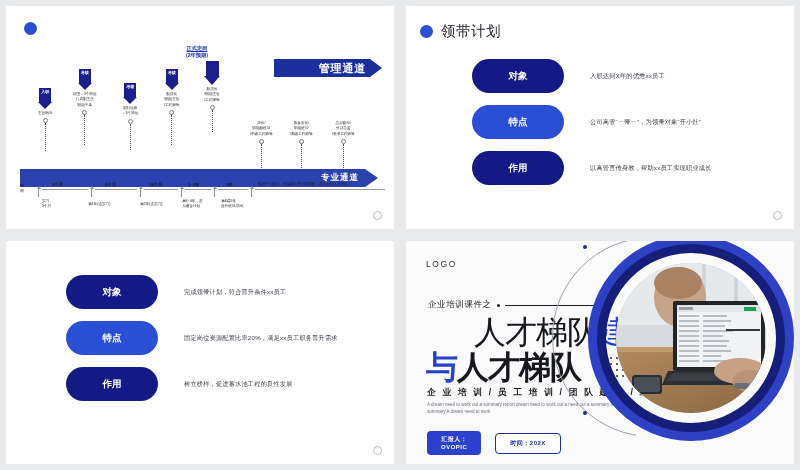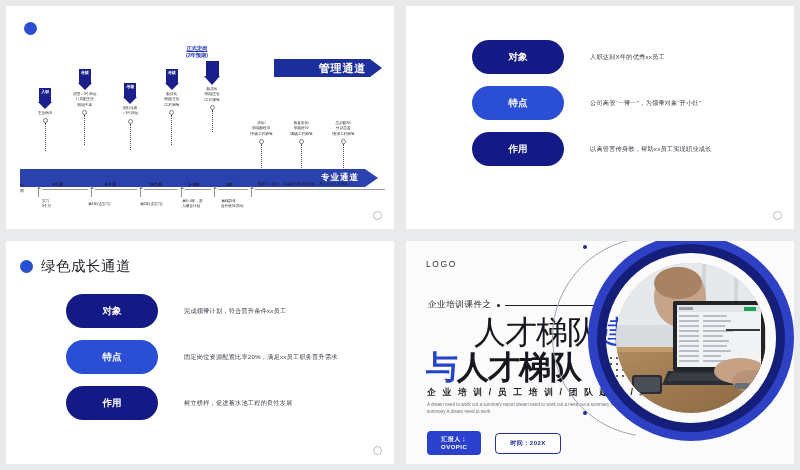--- a/index.html
+++ b/index.html
@@ -250,42 +250,42 @@
         <div class="tl-note" style="left:70px; top:25px;">满1年(含实习)</div>
         <div class="tl-note" style="left:122px; top:25px;">满2年(含实习)</div>
         <div class="tl-note" style="left:164px; top:22px;">满3~4年，进<br>入继管计划</div>
         <div class="tl-note" style="left:203px; top:22px;">满4或5年<br>晋升经理/店长</div>
       </div>
     </div>
     <div class="page-dot"></div>
   </div>
 
   <div class="slide pill-slide" id="s2">
+    <div class="slide-head">
+      <span class="head-bullet"></span>
+      <span class="head-title">领带计划</span>
+    </div>
     <div class="pill-rows" style="margin-left:52px;">
       <div class="pill-row">
         <div class="pill" style="background:#141a85;">对象</div>
         <div class="pill-desc">入职达到X年的优秀xx员工</div>
       </div>
       <div class="pill-row">
         <div class="pill" style="background:#2b4fd4;">特点</div>
         <div class="pill-desc">公司高管“一带一”，为领带对象“开小灶”</div>
       </div>
       <div class="pill-row">
         <div class="pill" style="background:#141a85;">作用</div>
         <div class="pill-desc">以高管言传身教，帮助xx员工实现职业成长</div>
       </div>
     </div>
     <div class="page-dot"></div>
   </div>
 
   <div class="slide pill-slide" id="s3">
-    <div class="slide-head">
-      <span class="head-bullet"></span>
-      <span class="head-title">绿色成长通道</span>
-    </div>
     <div class="pill-rows" style="margin-left:46px;">
       <div class="pill-row">
         <div class="pill" style="background:#141a85;">对象</div>
         <div class="pill-desc">完成领带计划，符合晋升条件xx员工</div>
       </div>
       <div class="pill-row">
         <div class="pill" style="background:#2b4fd4;">特点</div>
         <div class="pill-desc">固定岗位资源配置比率20%，满足xx员工职务晋升需求</div>
       </div>
       <div class="pill-row">

